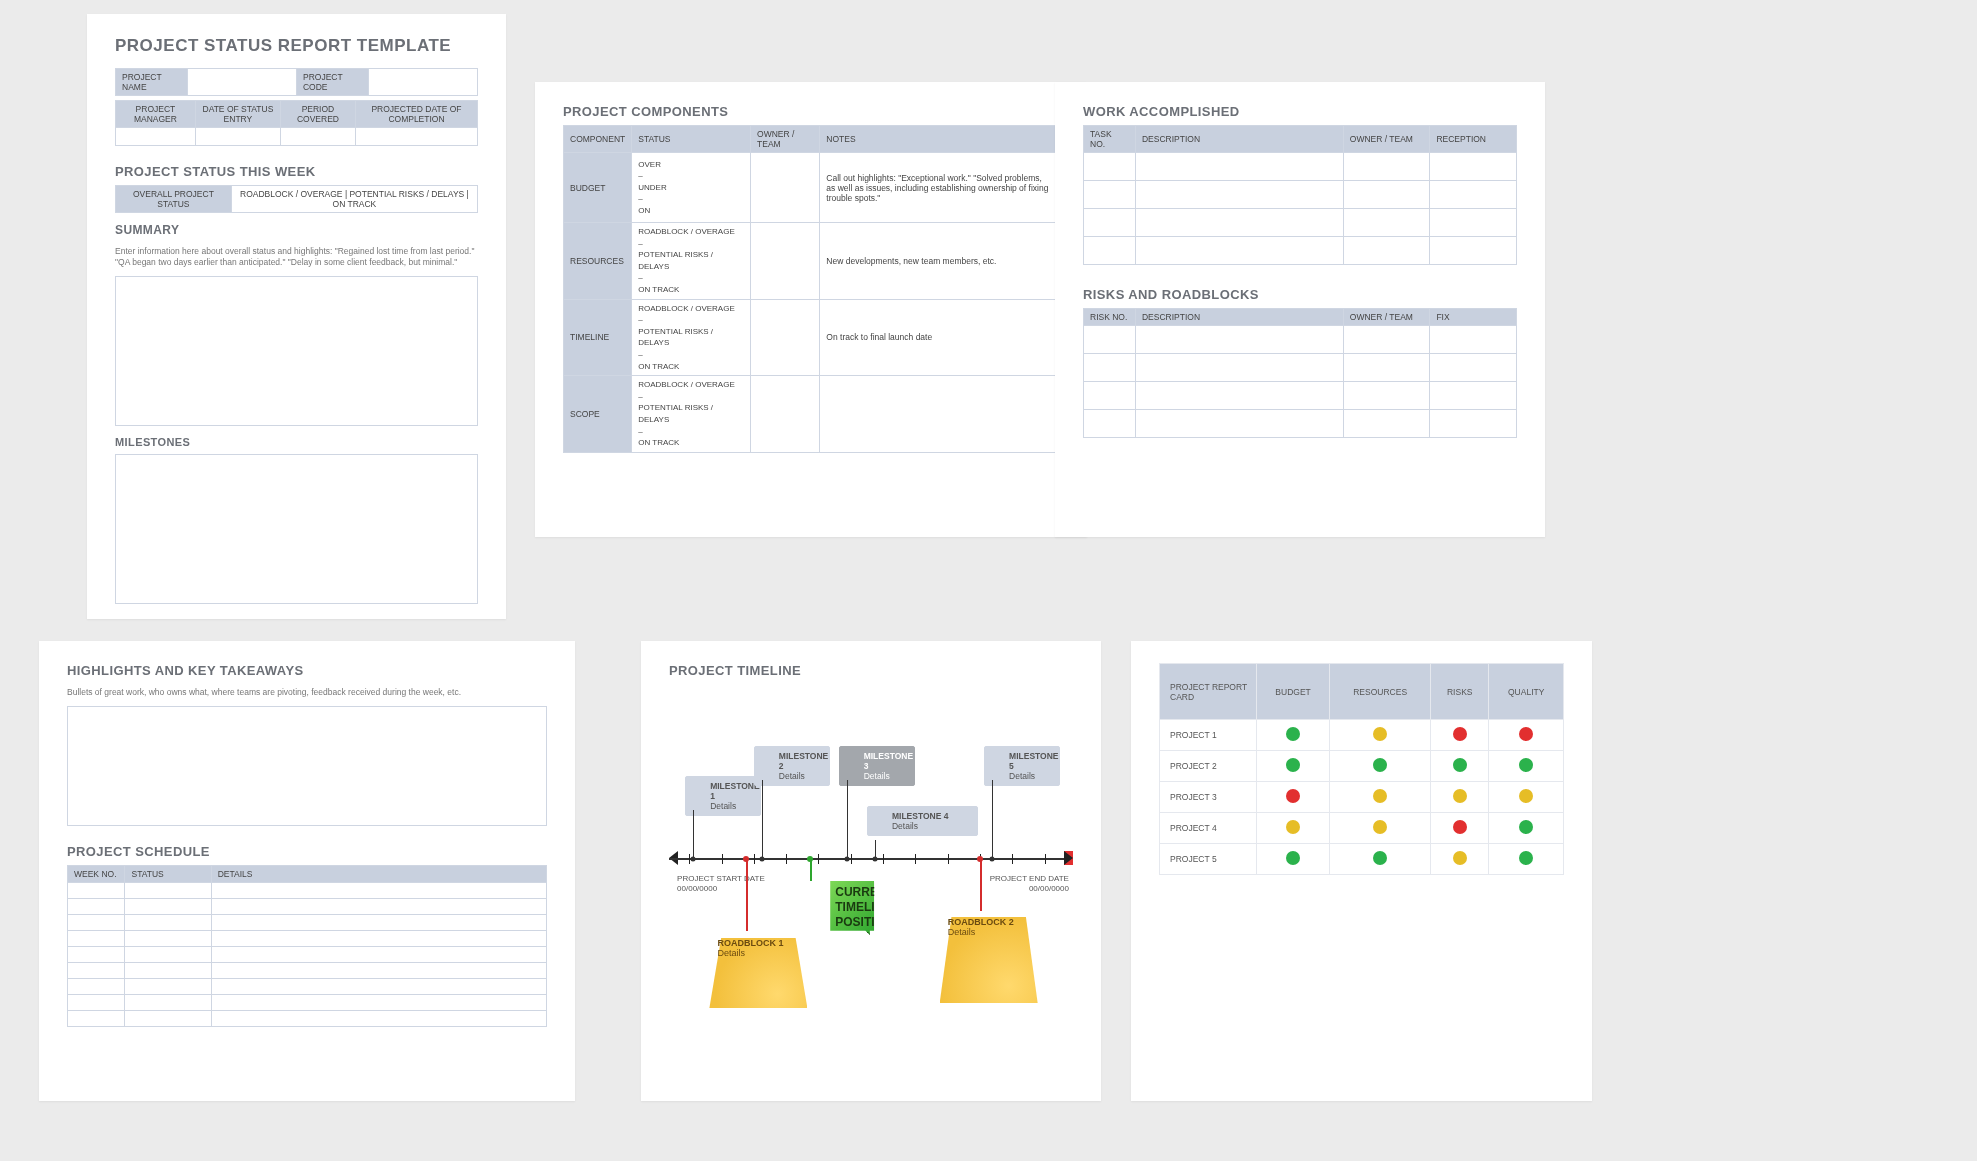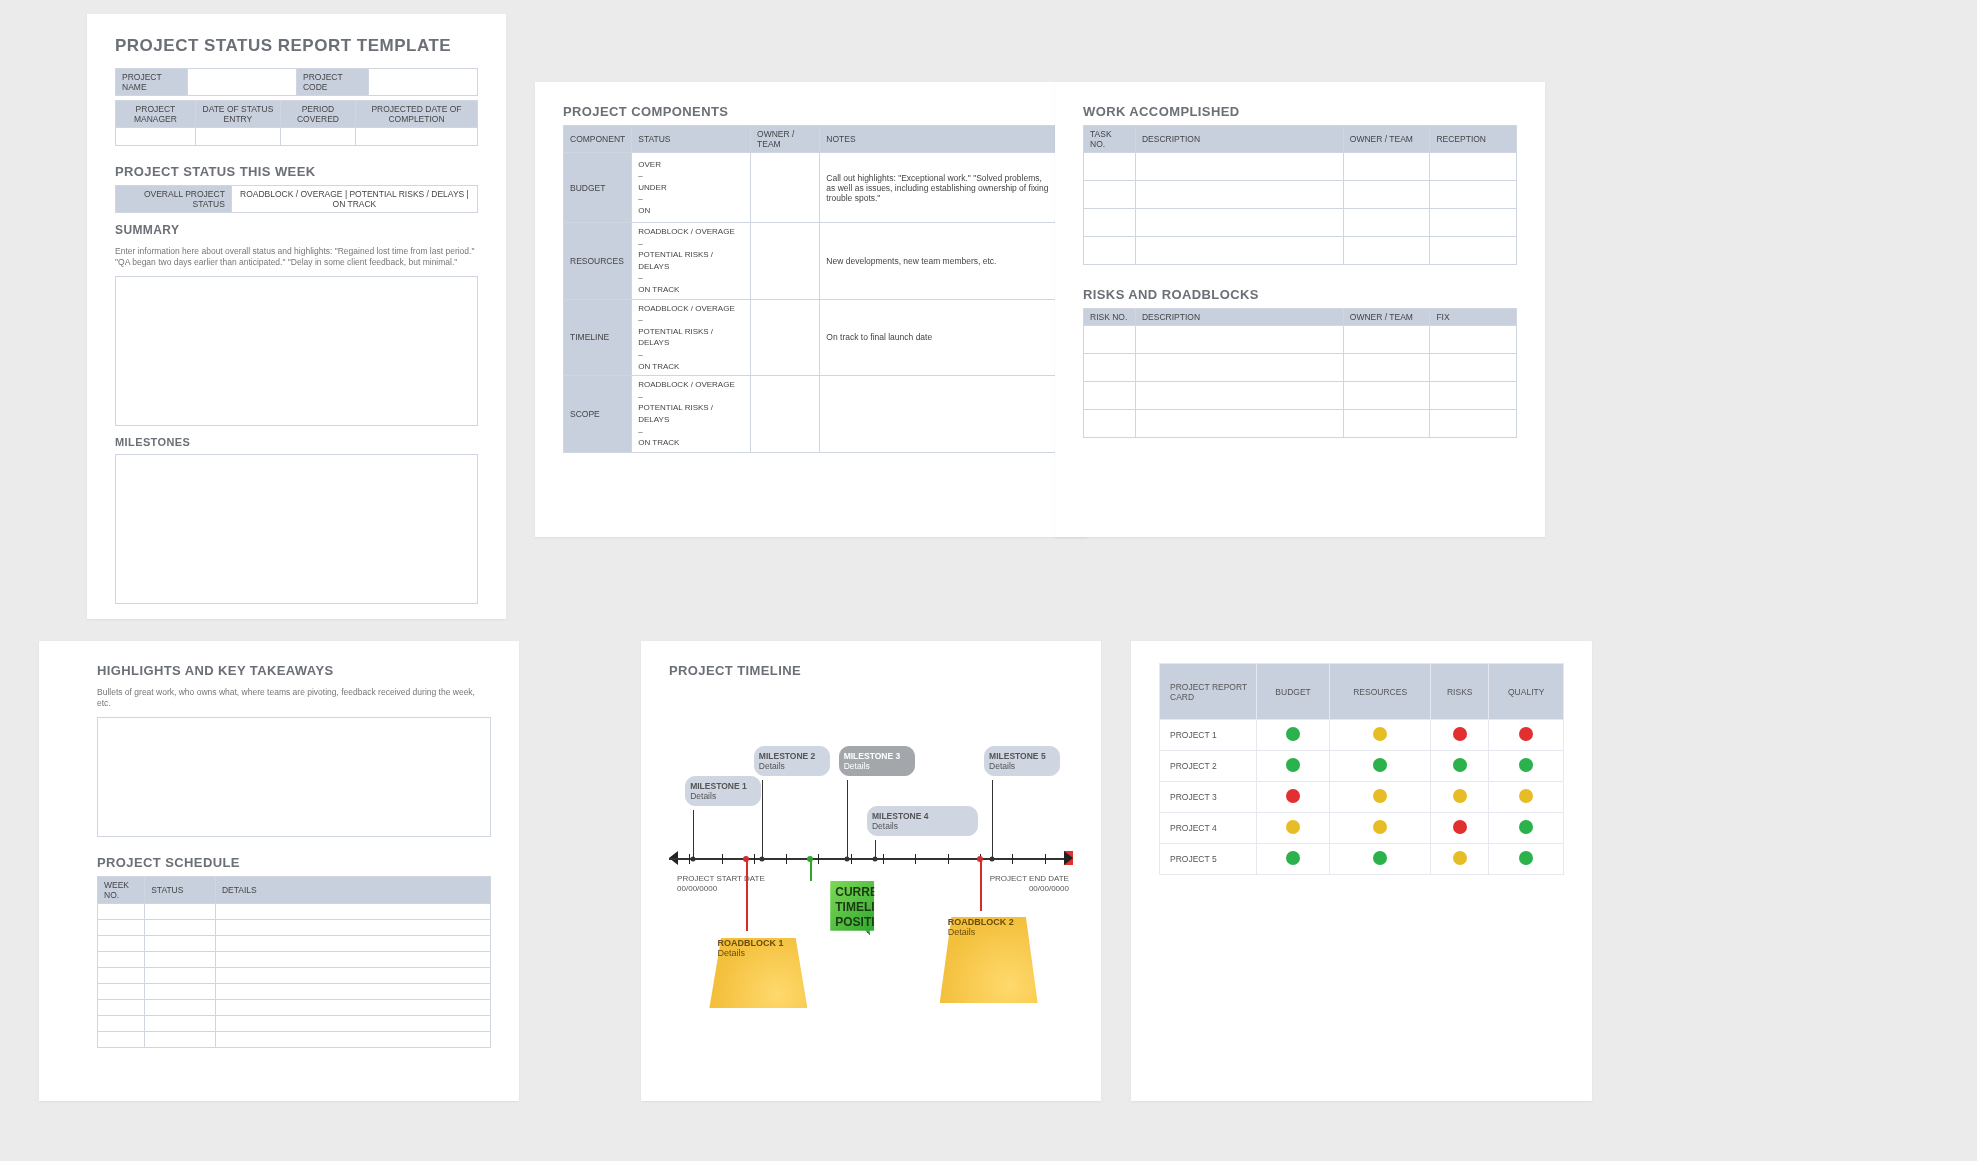--- a/index.html
+++ b/index.html
@@ -36,58 +36,58 @@
   th{background:var(--hdr-bg);}
   .empty-box{border:1px solid var(--border);background:#fff;width:100%;}
 
   
   .c1{left:87px;top:14px;width:419px;height:605px;}
   .c1 .meta-row1{width:100%;border-collapse:collapse;margin-bottom:4px;}
   .c1 .meta-row1 td, .c1 .meta-row1 th{height:22px;}
   .c1 .meta-row2 th{height:26px;text-align:center;}
   .c1 .meta-row2 td{height:18px;}
   .c1 .stat-row td,.c1 .stat-row th{height:18px;text-align:center;}
-  .c1 .stat-row th{width:32%;text-align:right;}
+  .c1 .stat-row th{width:32%;text-align:center;}
   .c1 .summary-box{height:150px;}
   .c1 .mil-box{height:150px;}
   .sp{height:10px;}
   .sp2{height:18px;}
 
   
   .c2{left:535px;top:82px;width:552px;height:455px;}
   .c2 table.components th{height:16px;}
   .c2 table.components td.rowhdr{background:var(--hdr-bg);font-weight:normal;width:12%;}
   .c2 table.components td.status{width:24%;font-size:8px;line-height:1.45;}
   .c2 table.components td{height:70px;}
   .c2 th.owner{width:14%;}
 
   
   .c3{left:1055px;top:82px;width:490px;height:455px;}
   .c3 th{height:16px;}
   .c3 td{height:28px;}
   .c3 .block{margin-bottom:22px;}
 
   
-  .c4{left:39px;top:641px;width:480px;height:460px;padding-left:30px;}
+  .c4{left:39px;top:641px;width:536px;height:460px;}
   .c4 .hi-box{height:120px;}
   .c4 td{height:16px;}
   .c4 th{height:16px;}
 
   
   .c5{left:641px;top:641px;width:460px;height:460px;}
   .tl-wrap{position:relative;height:360px;margin-top:8px;}
   .axis{position:absolute;left:0;right:0;top:172px;height:2px;background:#333;}
   .tick{position:absolute;top:168px;width:1px;height:10px;background:#222;}
   .arrow{position:absolute;top:165px;width:0;height:0;border-top:7px solid transparent;border-bottom:7px solid transparent;}
   .arrow.l{left:0;border-right:9px solid #222;}
   .arrow.r{right:0;border-left:9px solid #222;}
   .axis-label{position:absolute;font-size:8px;color:#555;line-height:1.3;text-align:left;top:188px;}
   .axis-label.end{text-align:right;}
 
-  .mstone{position:absolute;width:76px;background:var(--hdr-dim);border:1px solid var(--border);padding:4px 4px;font-size:8.5px;color:#555;border-radius:10px;}
+  .mstone{position:absolute;width:76px;background:var(--hdr-dim);border:1px solid var(--border);padding:4px 24px;font-size:8.5px;color:#555;border-radius:2px;}
   .mstone .t{font-weight:bold;font-size:8.5px;}
   .mstone-drop{position:absolute;width:1px;background:#333;}
   .mstone-dot{position:absolute;width:5px;height:5px;border-radius:50%;background:#333;transform:translate(-50%,-50%);}
 
   .cur-stem{position:absolute;width:2px;background:#2ea62e;}
   .cur-box{position:absolute;width:44px;height:54px;
     background:linear-gradient(135deg,#7ed957 0%, #2ea62e 100%);
     color:#1a3a10;font-size:12px;line-height:1.25;padding:4px 5px;font-weight:bold;
     clip-path:polygon(0 0,100% 0,100% 92%,90% 92%,90% 100%,80% 92%,0 92%);
     box-shadow:1px 1px 2px rgba(0,0,0,.2);

